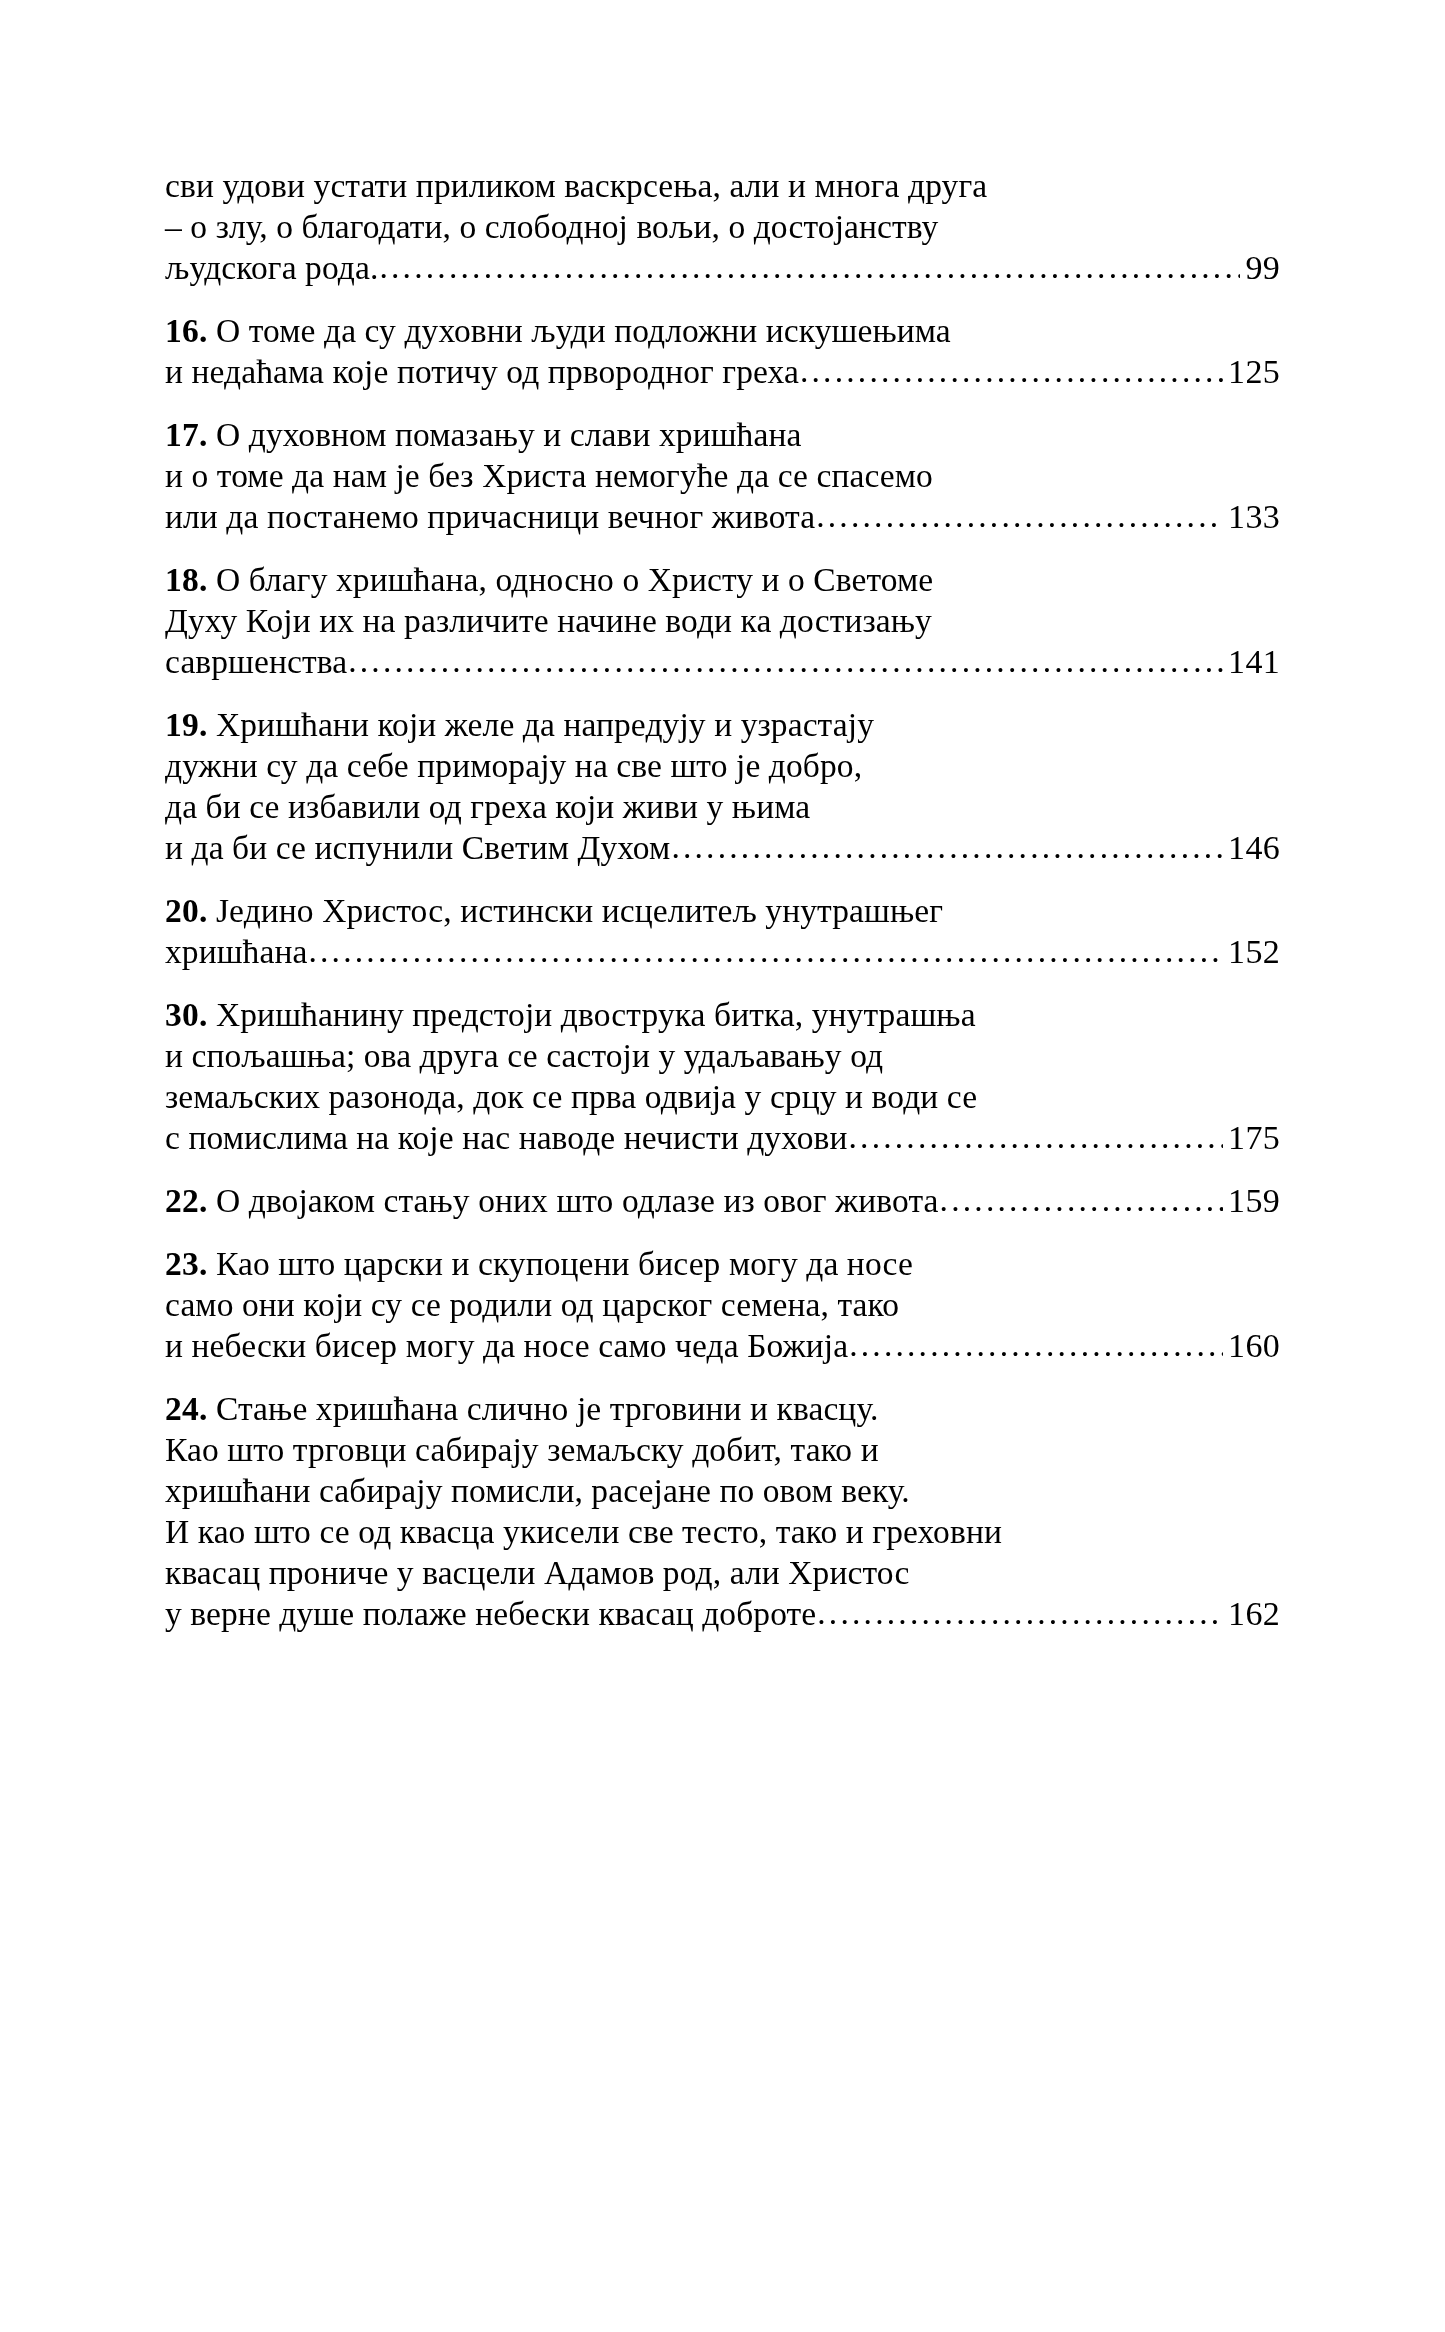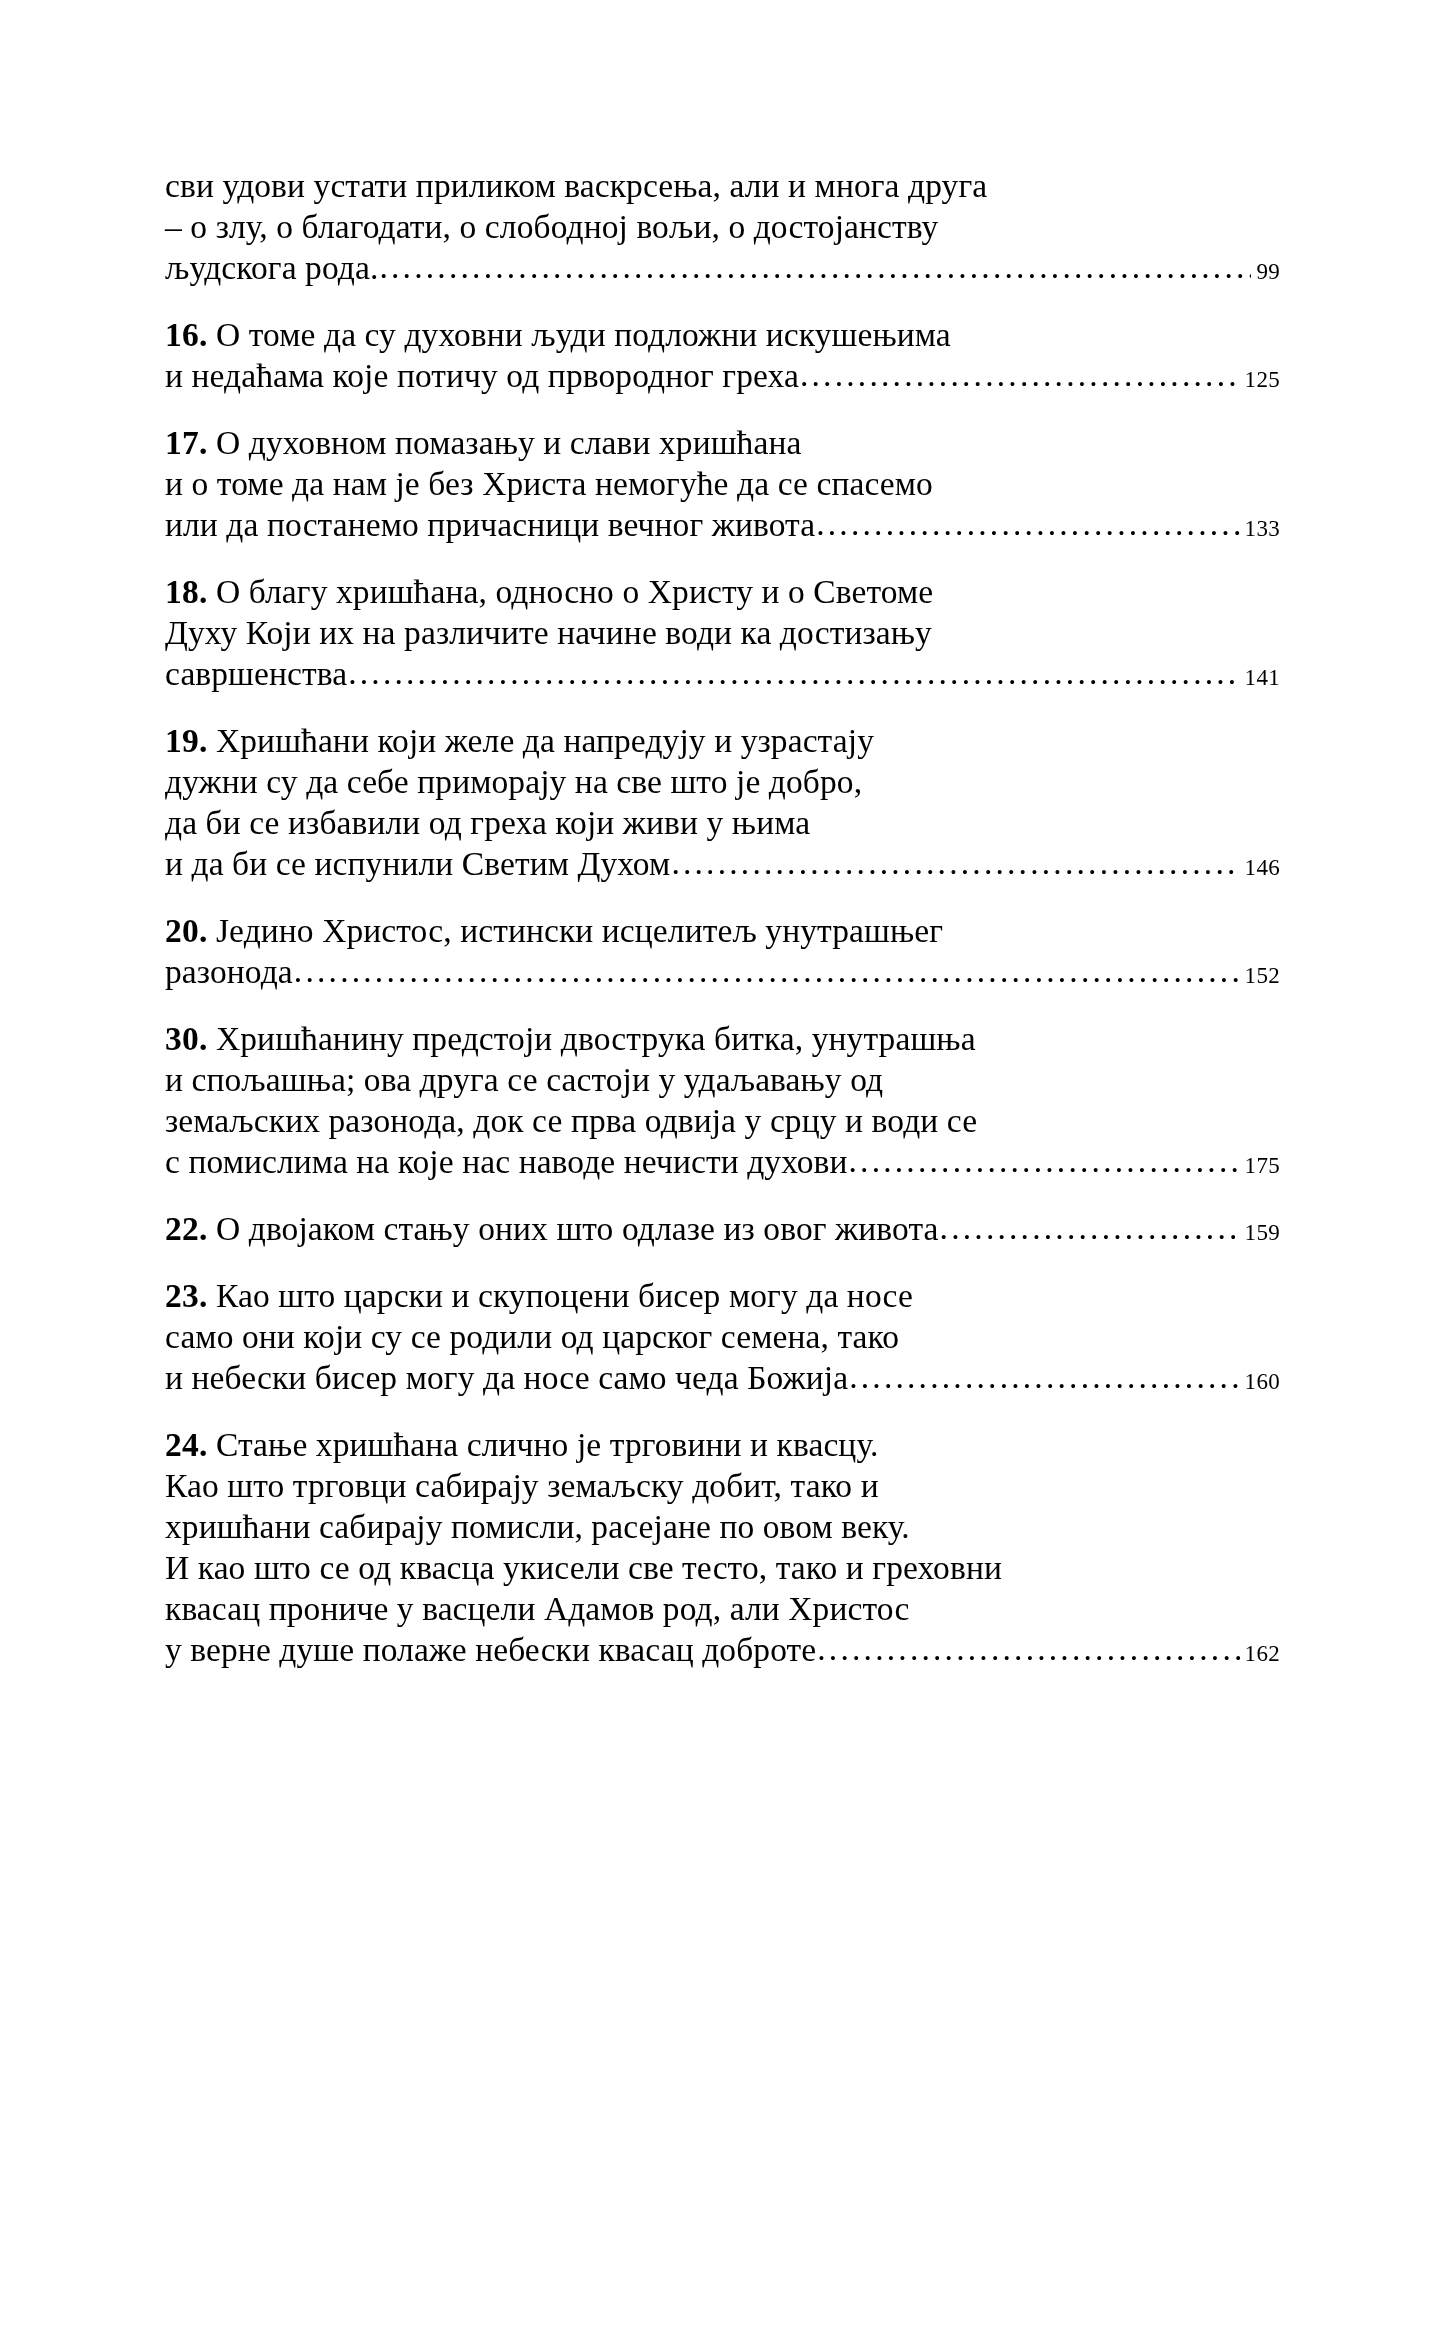--- a/index.html
+++ b/index.html
@@ -72,21 +72,21 @@
              "............................................................"
              "............................................................";
     letter-spacing: 3.2px;
     font-size: 33.5px;
     color: #000;
   }
 
   .page-no {
     flex: 0 0 auto;
     text-align: right;
-    font-size: 23px;
+    font-size: 34px;
     padding-left: 4px;
     letter-spacing: 0.3px;
   }
 </style>
 </head>
 <body>
 
 <div class="page">
   <div class="toc" id="toc-root">
       <div class="toc-entry">
@@ -130,21 +130,21 @@
         <div class="toc-line"><span>да би се избавили од греха који живи у њима</span></div>
         <div class="toc-line with-page">
           <span class="line-text"><span>и да би се испунили Светим Духом</span></span>
           <span class="leader"></span>
           <span class="page-no">146</span>
         </div>
       </div>
       <div class="toc-entry">
         <div class="toc-line"><span class="entry-num">20.</span> <span>Једино Христос, истински исцелитељ унутрашњег</span></div>
         <div class="toc-line with-page">
-          <span class="line-text"><span>разонода</span></span>
+          <span class="line-text"><span>хришћана</span></span>
           <span class="leader"></span>
           <span class="page-no">152</span>
         </div>
       </div>
       <div class="toc-entry">
         <div class="toc-line"><span class="entry-num">30.</span> <span>Хришћанину предстоји двострука битка, унутрашња</span></div>
         <div class="toc-line"><span>и спољашња; ова друга се састоји у удаљавању од</span></div>
         <div class="toc-line"><span>земаљских разонода, док се прва одвија у срцу и води се</span></div>
         <div class="toc-line with-page">
           <span class="line-text"><span>с помислима на које нас наводе нечисти духови</span></span>

